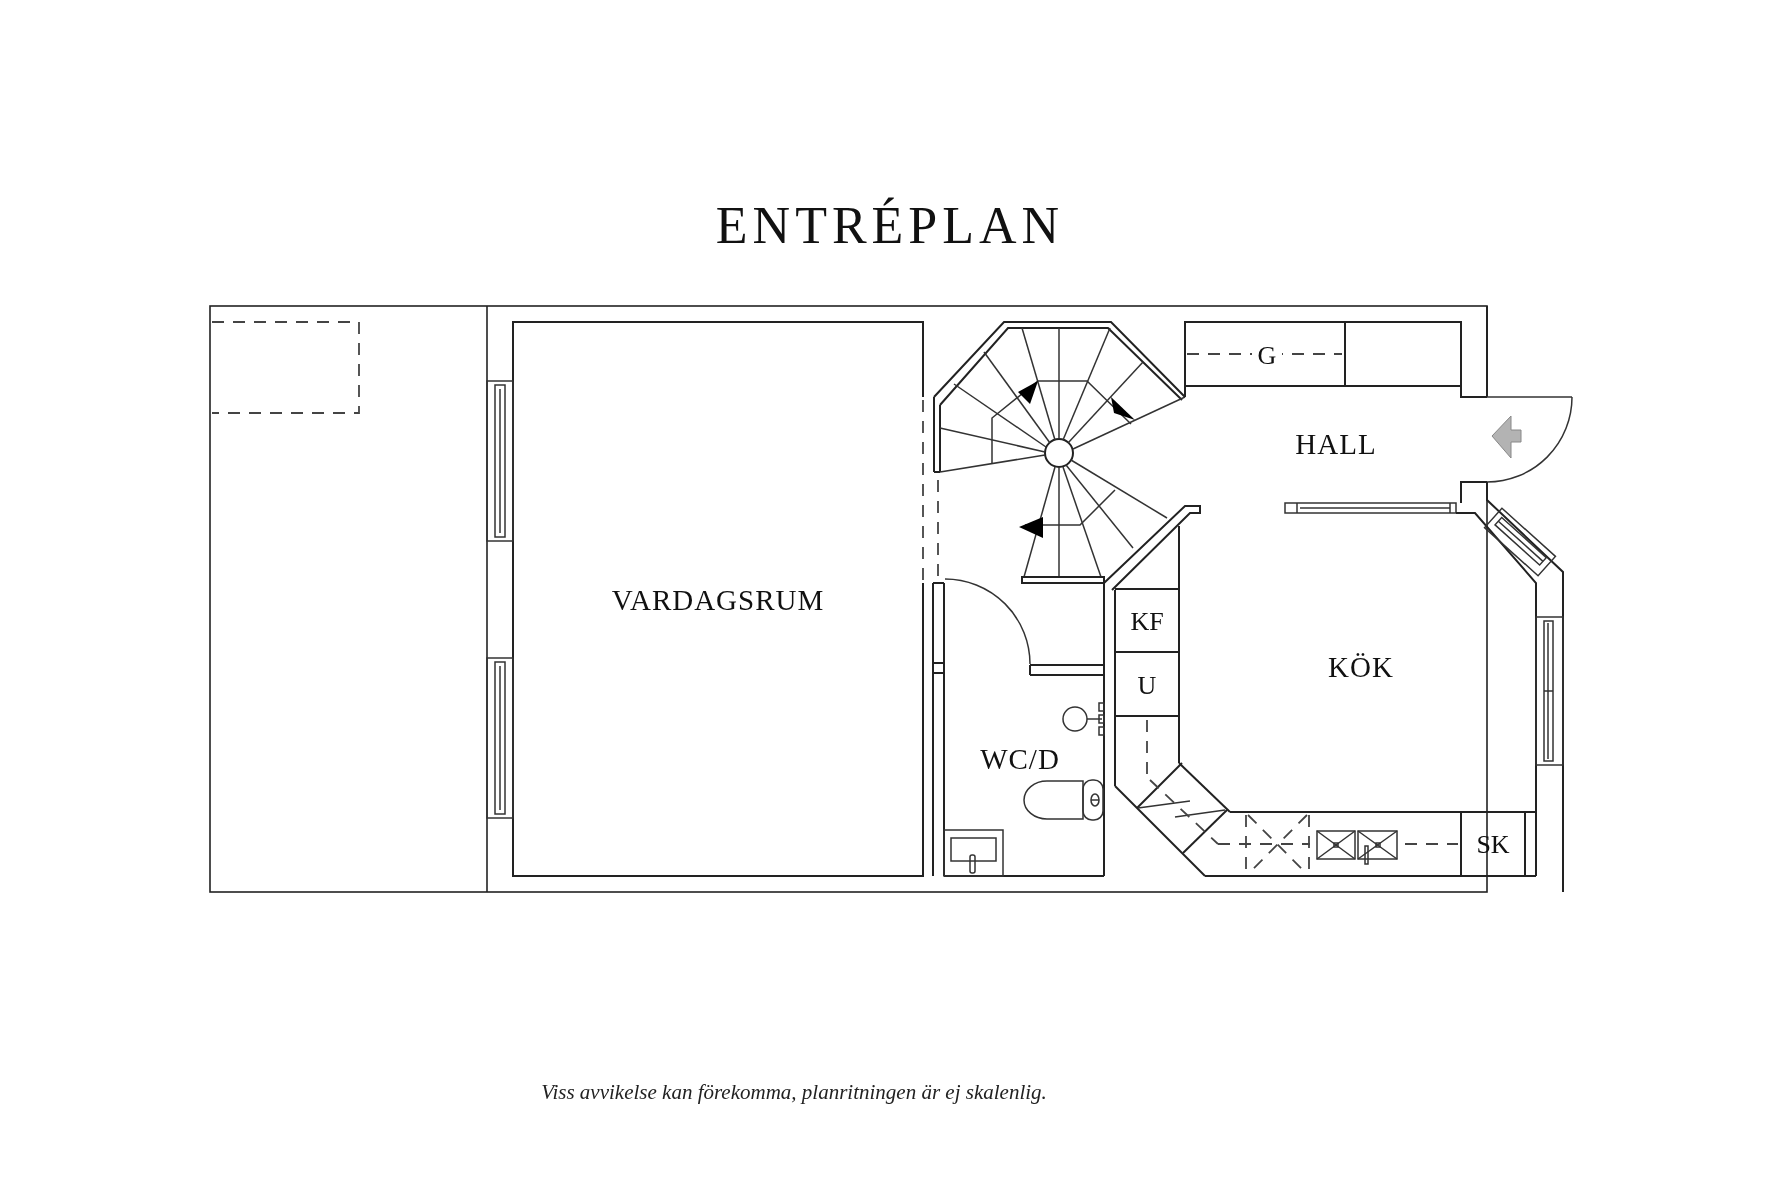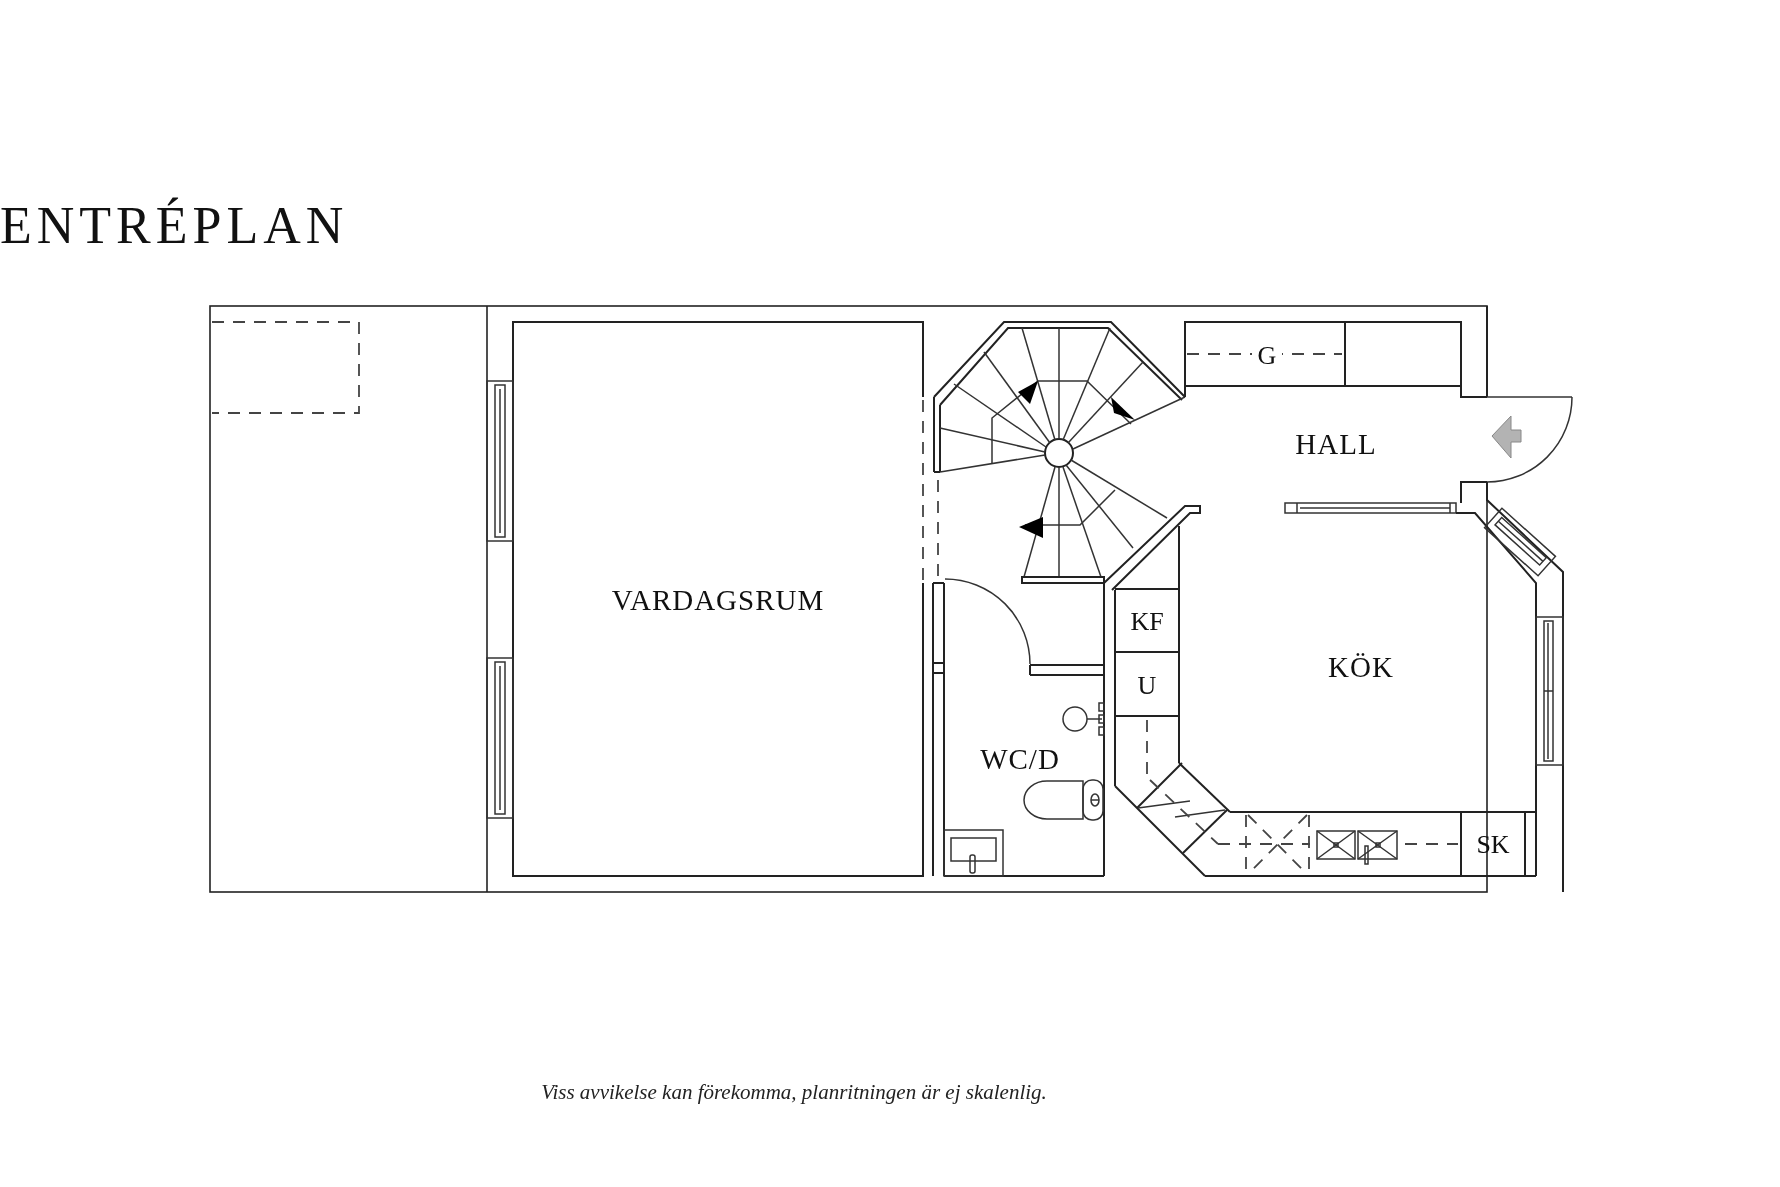--- a/index.html
+++ b/index.html
@@ -1,18 +1,18 @@
 <!DOCTYPE html>
 <html><head>
   <meta charset="utf-8">
   <style>
     html, body { margin: 0; padding: 0; background: #ffffff; }
     body { width: 1780px; height: 1187px; position: relative; overflow: hidden; }
     .title {
-      position: absolute; left: 0; top: 196px; width: 1780px; text-align: left;
+      position: absolute; left: 0; top: 196px; width: 1780px; text-align: center;
       font-family: "Liberation Serif", "DejaVu Serif", serif;
       font-size: 52px; letter-spacing: 5px; color: #111; font-weight: normal;
     }
     .footnote {
       position: absolute; left: 0; top: 1080px; width: 1588px; text-align: center;
       font-family: "Liberation Serif", "DejaVu Serif", serif;
       font-style: italic; font-size: 21px; color: #222;
     }
     svg.plan { position: absolute; left: 0; top: 0; }
     .room-label {

